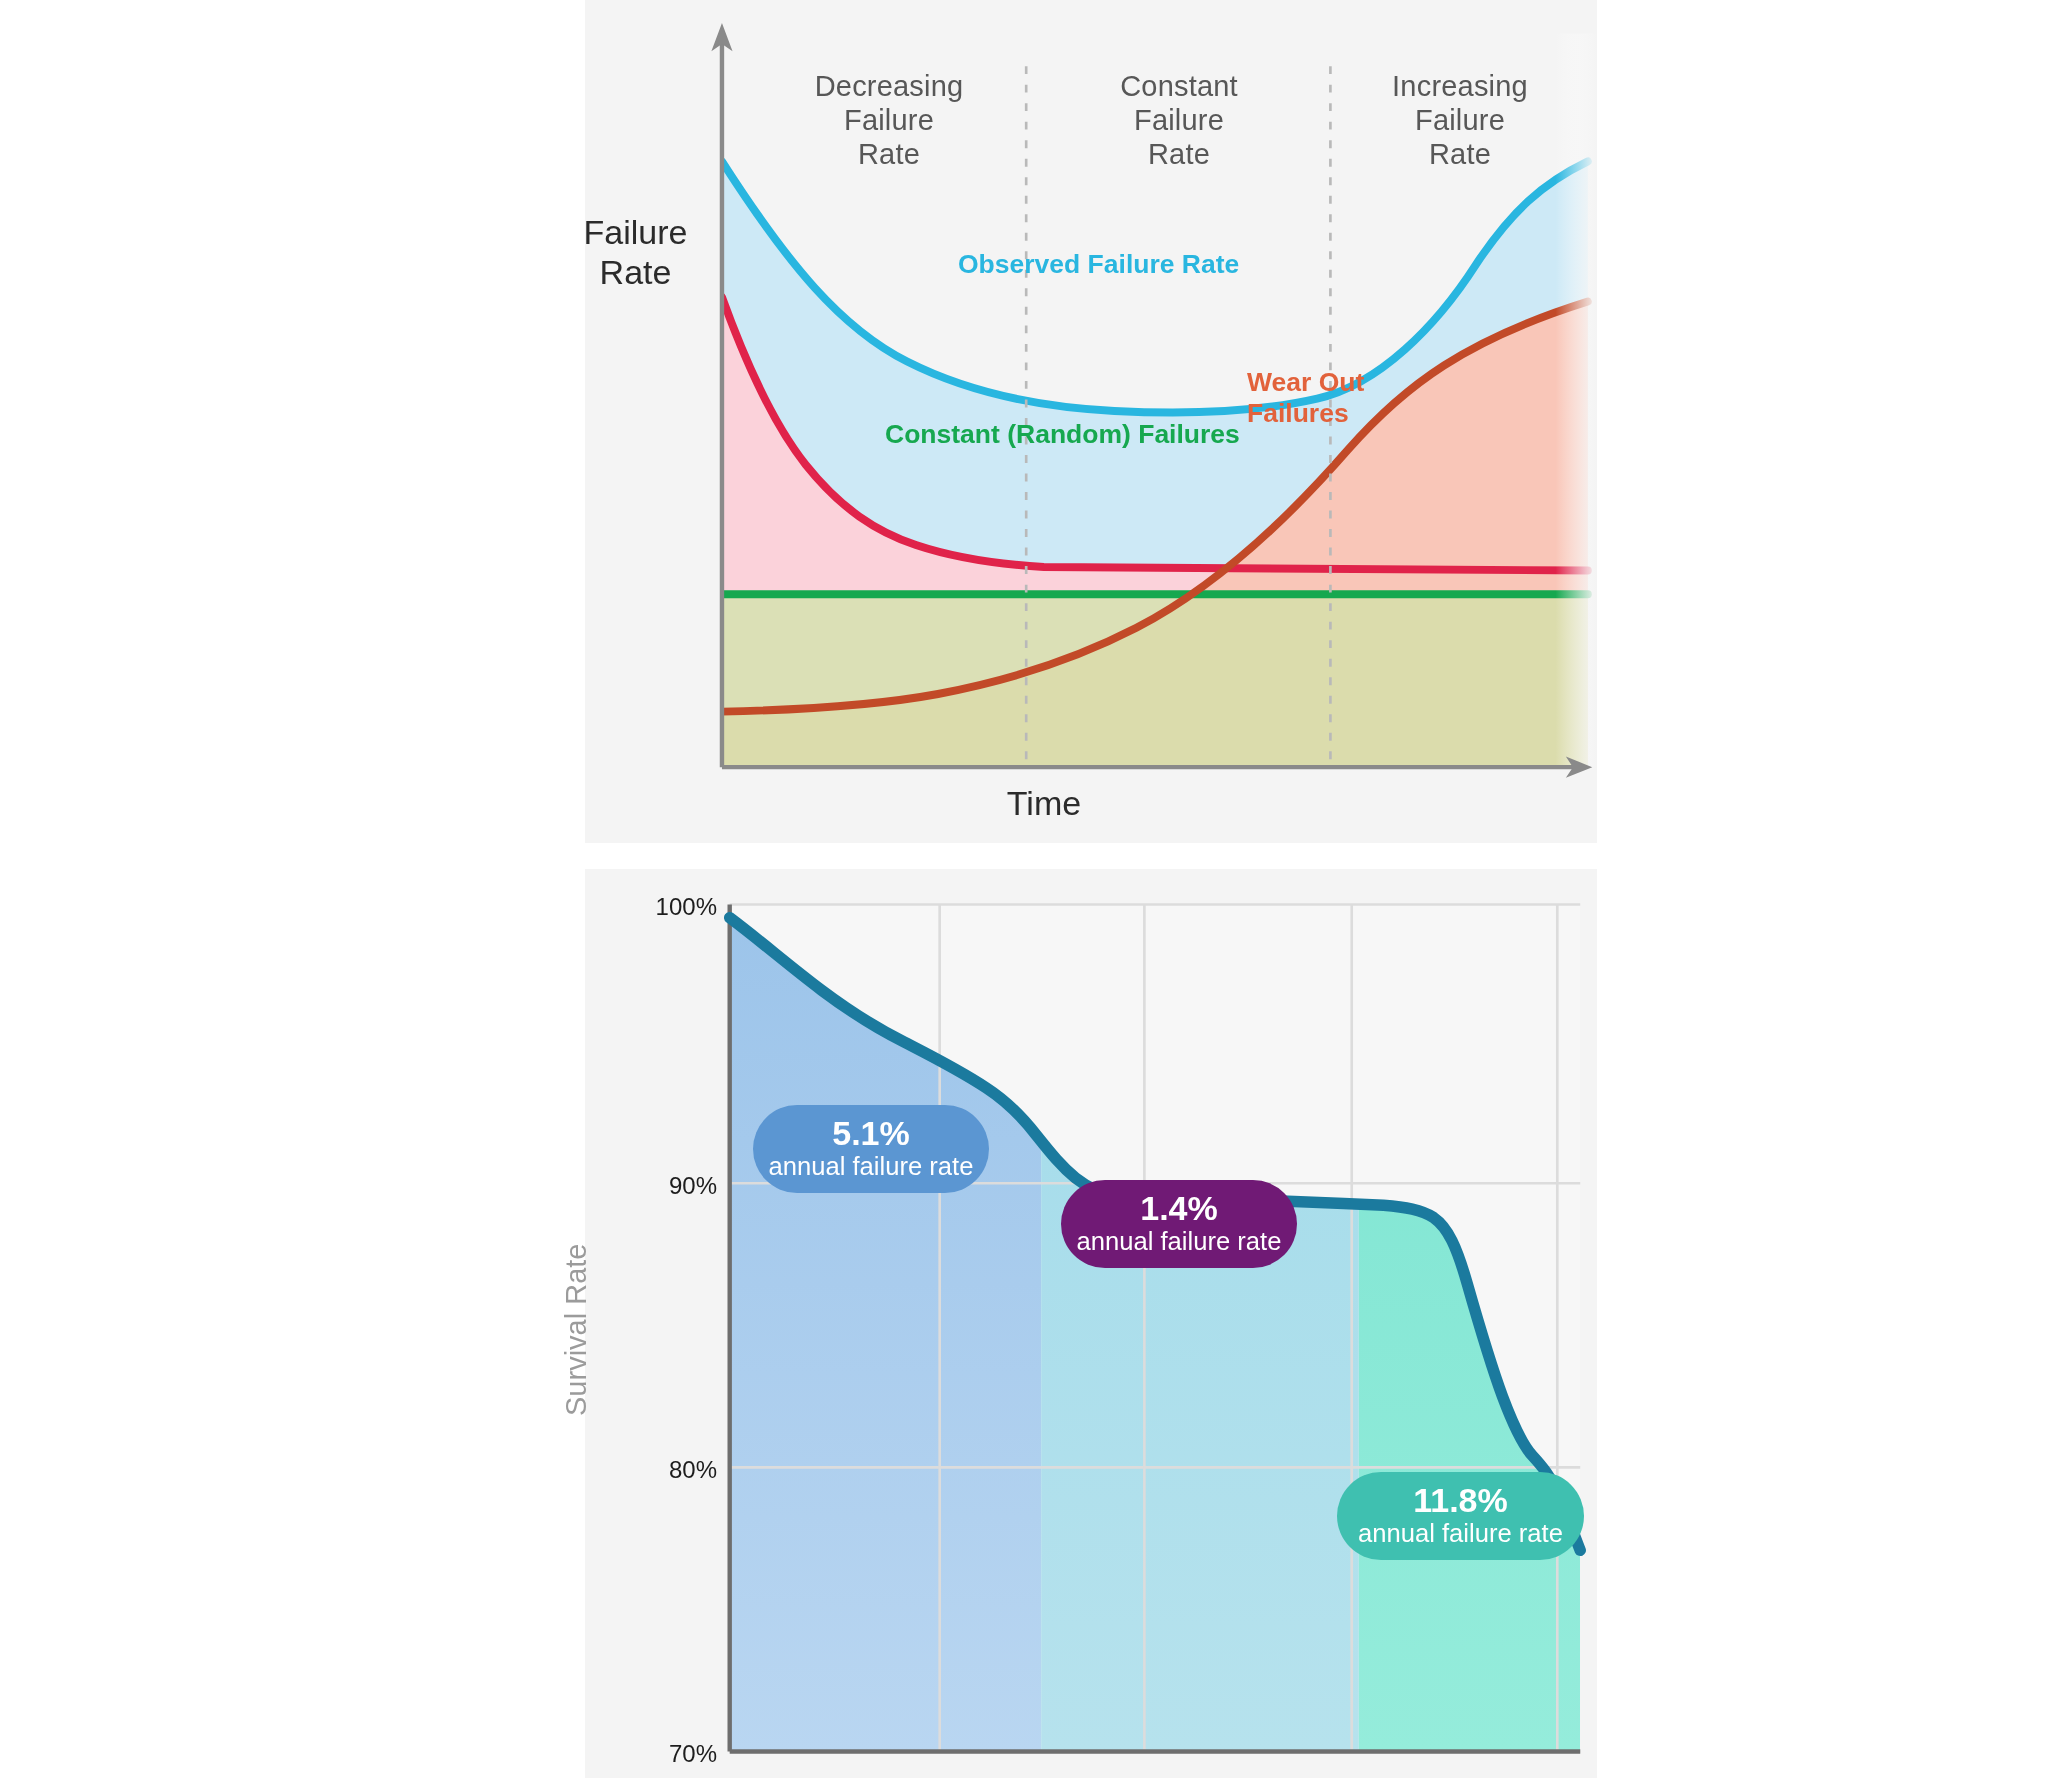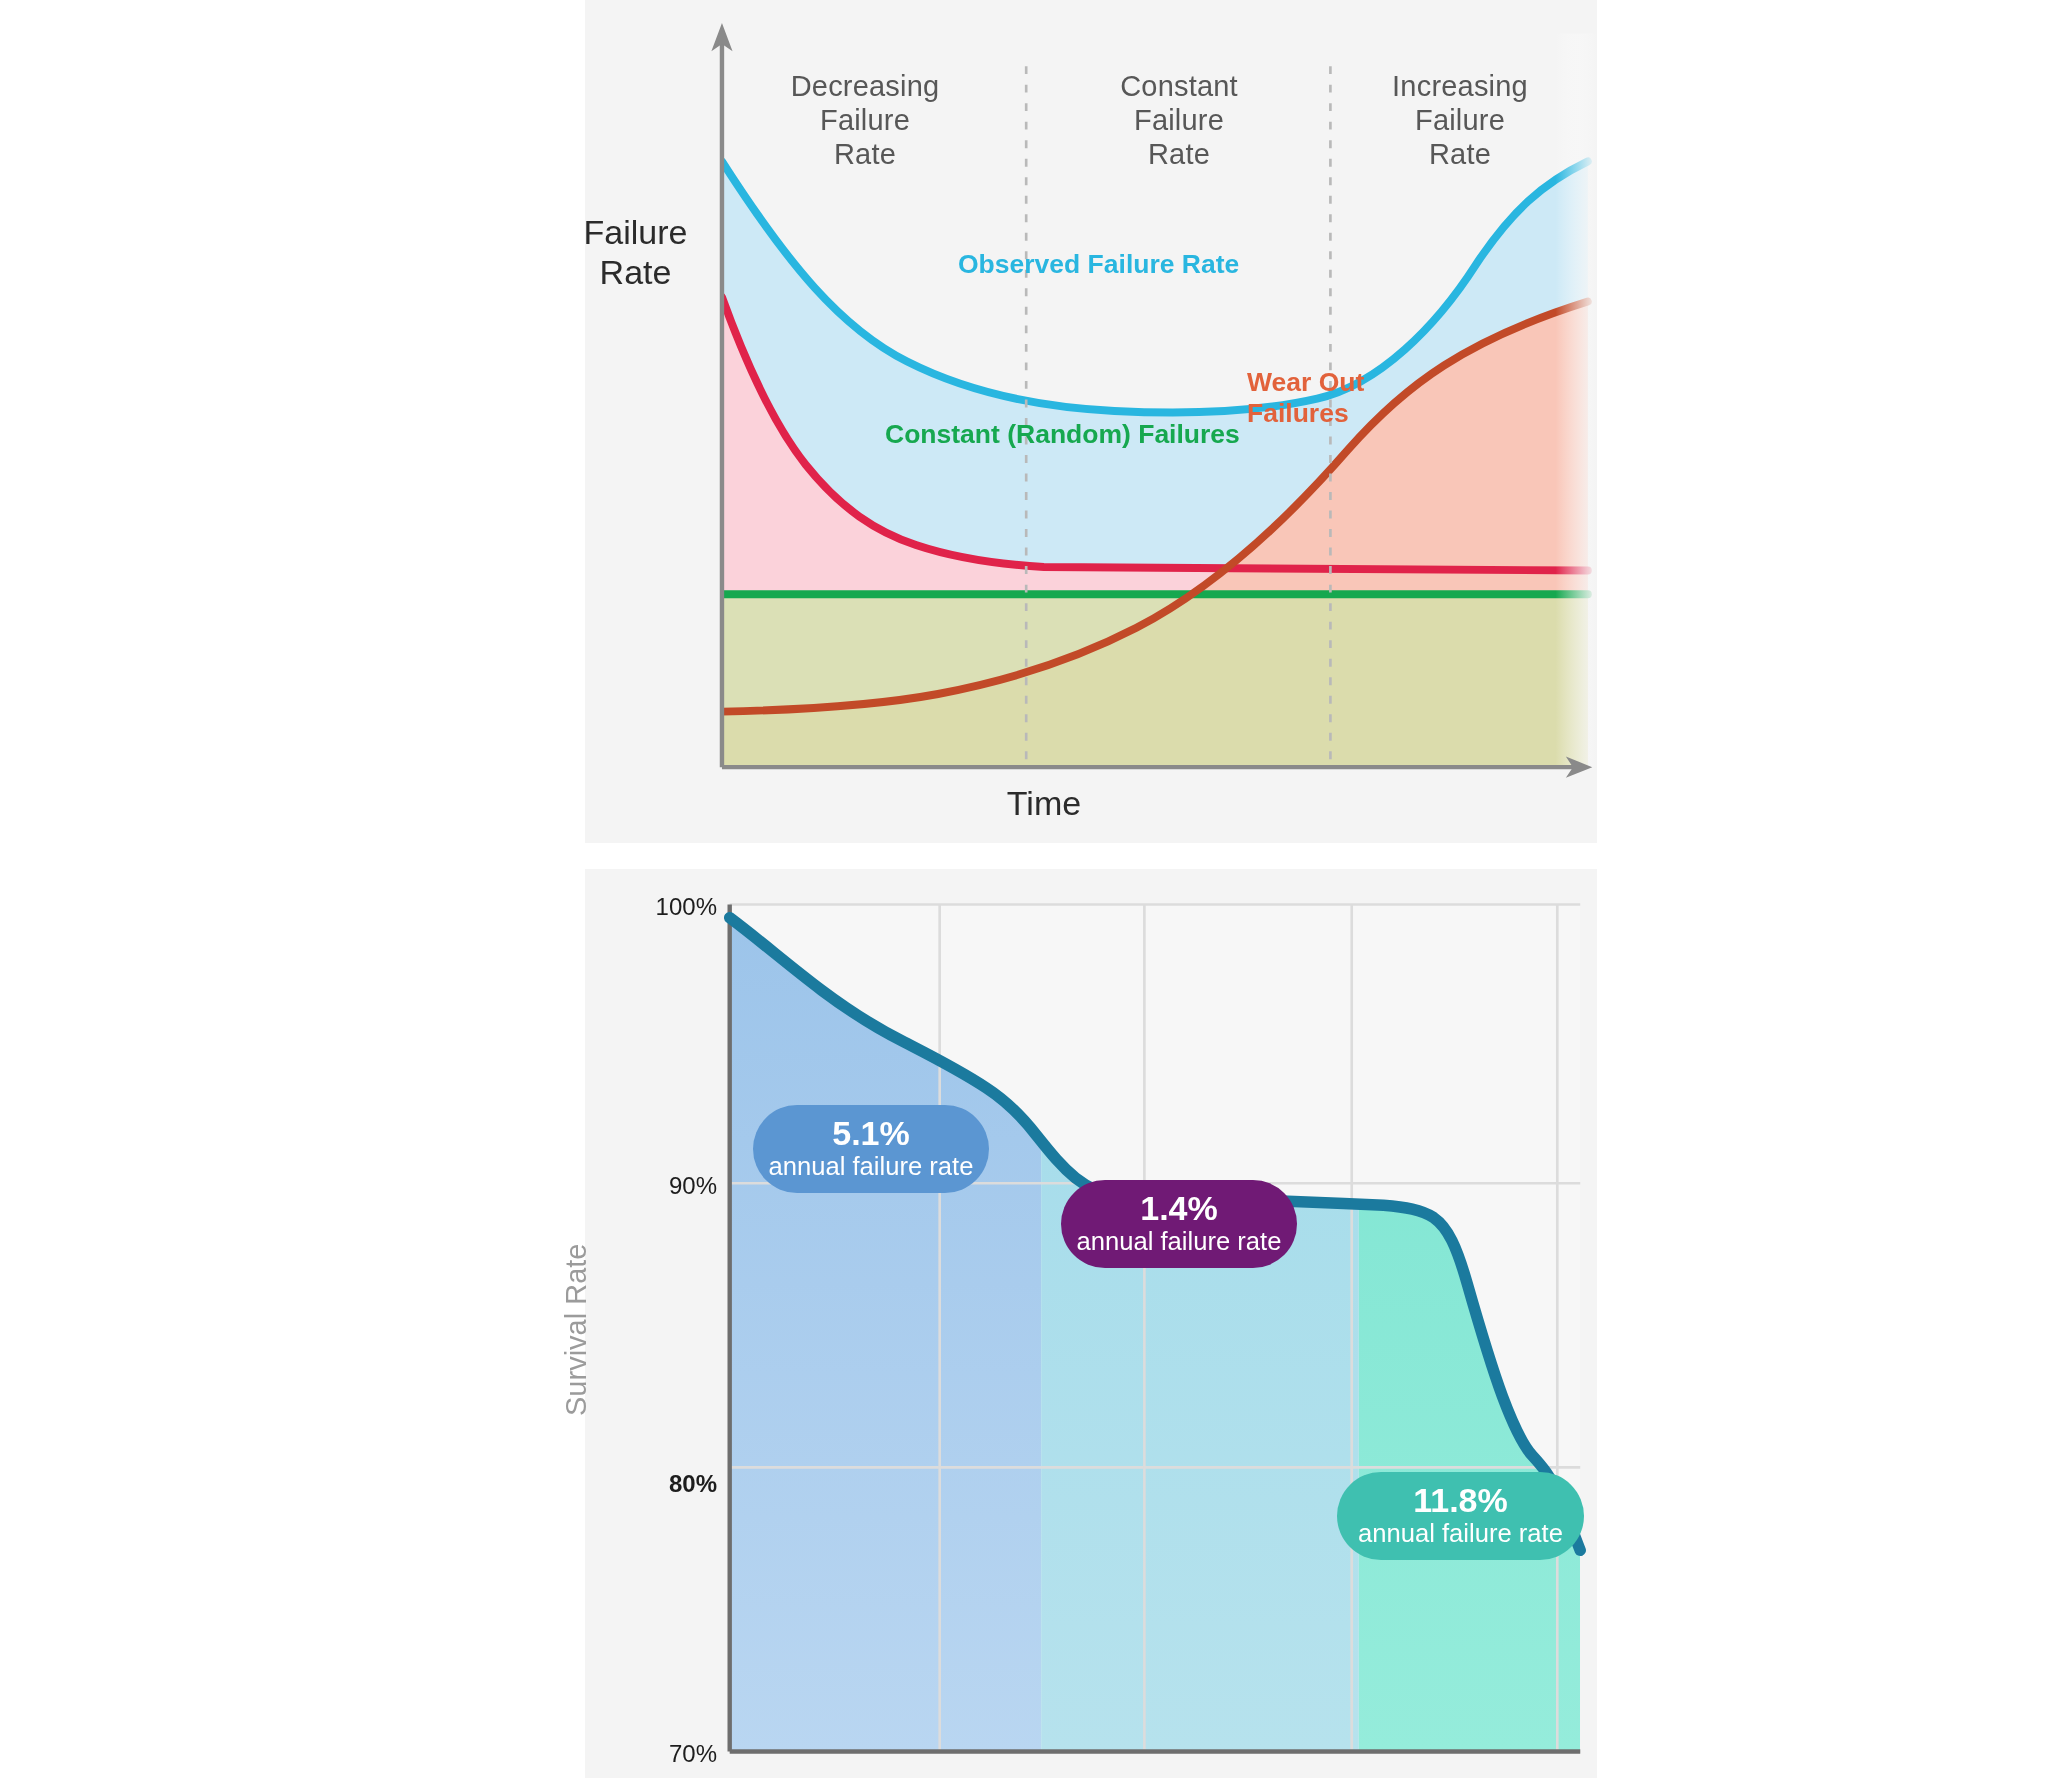--- a/index.html
+++ b/index.html
@@ -85,21 +85,21 @@
     </g>
 
     <rect x="980" y="38" width="167" height="834" fill="url(#fadeRight)"></rect>
 
     <line x1="155" y1="50" x2="155" y2="870" stroke="#8a8a8a" stroke-width="5"></line>
     <path d="M155,26 L143,58 L155,50 L167,58 Z" fill="#8a8a8a"></path>
     <line x1="155" y1="870" x2="1122" y2="870" stroke="#8a8a8a" stroke-width="5"></line>
     <path d="M1142,870 L1112,858 L1120,870 L1112,882 Z" fill="#8a8a8a"></path>
   </svg>
 
-  <div class="txt phase-label ctr" style="left:280px;top:69px;width:265px;">Decreasing
+  <div class="txt phase-label ctr" style="left:304px;top:69px;width:265px;">Decreasing
 Failure
 Rate</div>
   <div class="txt phase-label ctr" style="left:594px;top:69px;width:265px;">Constant
 Failure
 Rate</div>
   <div class="txt phase-label ctr" style="left:875px;top:69px;width:265px;">Increasing
 Failure
 Rate</div>
 
   <div class="txt axis-title" style="left:-11.5px;top:212px;width:124px;text-align:center;">Failure
@@ -173,21 +173,21 @@
              C 930,383 948,386 962,395
              C 978,406 988,428 1000,470
              C 1012,512 1026,560 1040,598
              C 1052,630 1062,652 1074,665
              C 1086,678 1094,688 1104,710
              C 1112,728 1120,752 1128,772"></path>
   </svg>
 
   <div class="ytick" style="left:-31px;top:15px;width:163px;"><span>100%</span></div>
   <div class="ytick" style="left:-31px;top:294px;width:163px;"><span>90%</span></div>
-  <div class="ytick" style="left:-31px;top:592px;width:163px;font-weight:bold;"><span>80%</span></div>
+  <div class="ytick" style="left:-31px;top:578px;width:163px;"><span>80%</span></div>
   <div class="ytick" style="left:-31px;top:862px;width:163px;"><span>70%</span></div>
 
   <div class="ylabel-rot" style="left:-25px;top:547px;">Survival Rate</div>
 
   <div class="xtick" style="left:355px;top:902px;width:194px;">
     
   </div>
   <div class="xtick" style="left:559px;top:902px;width:194px;">
     
   </div>

